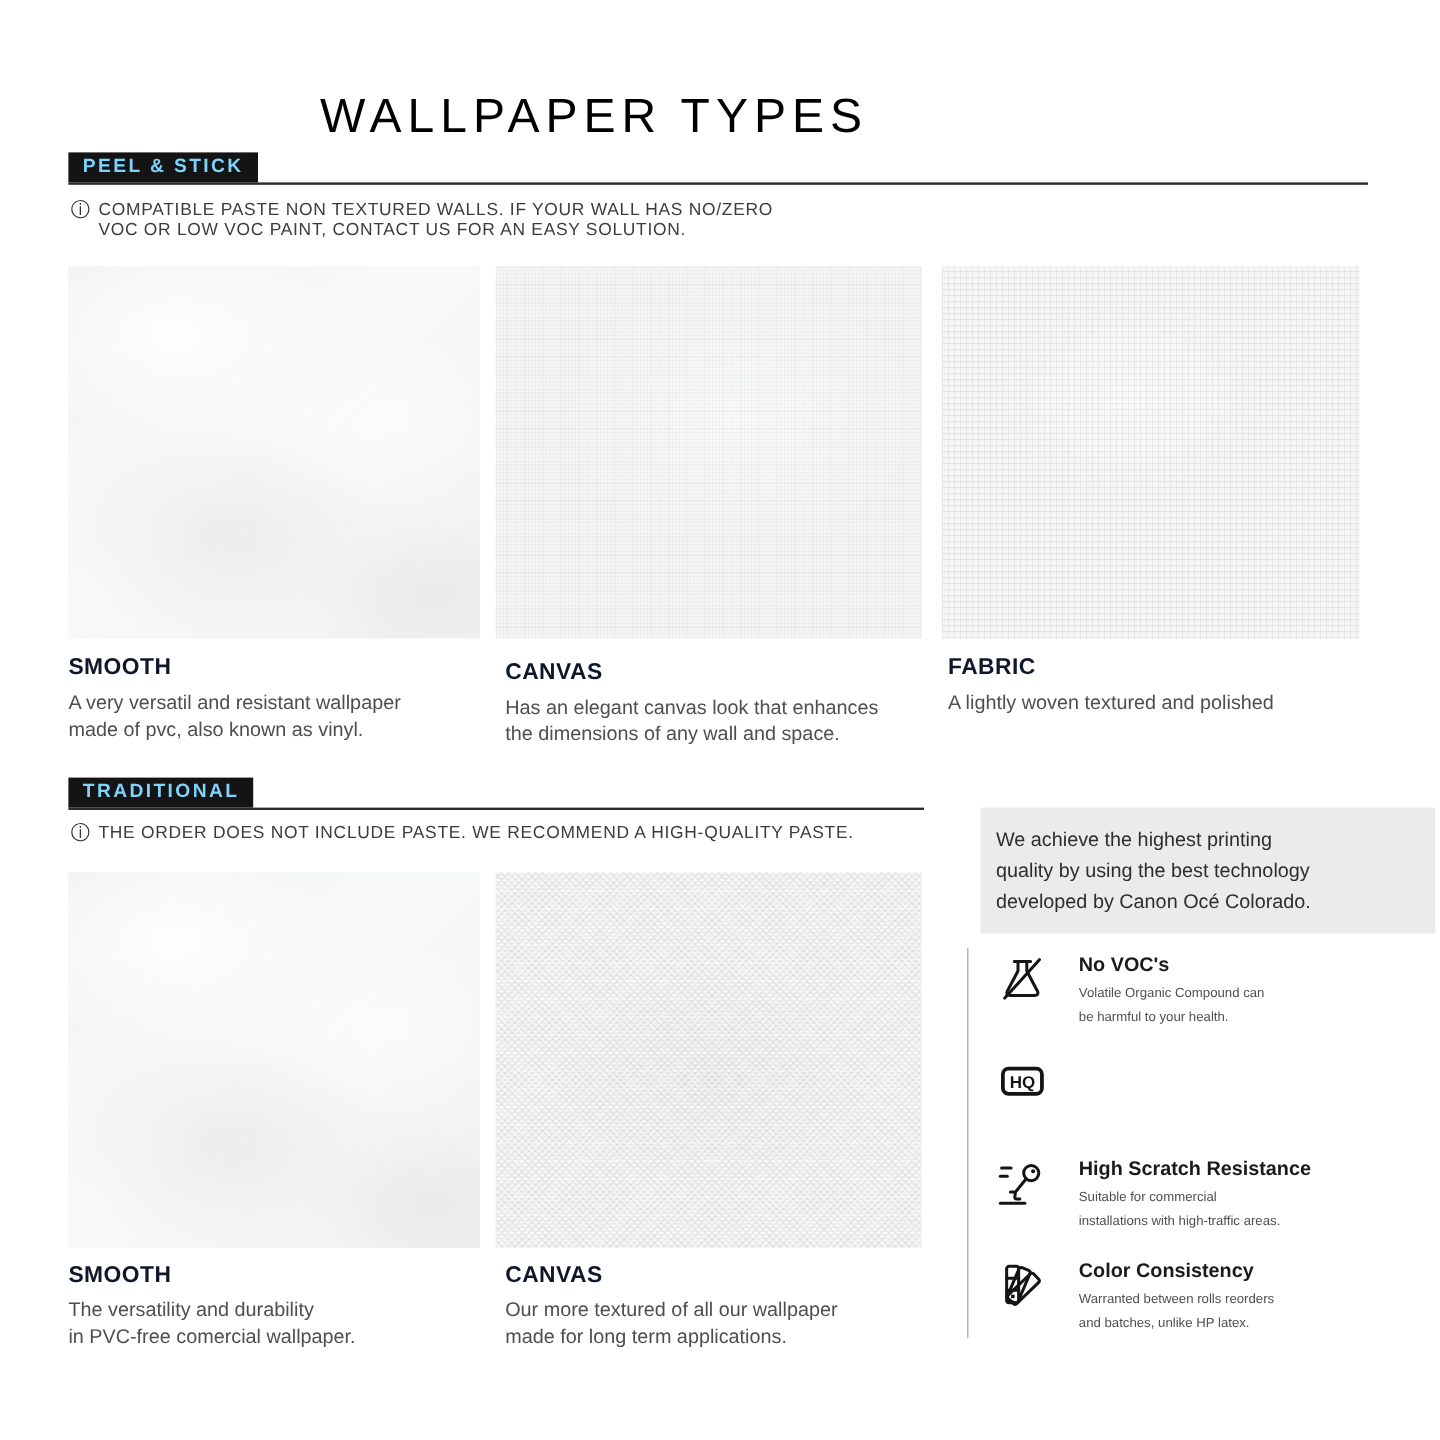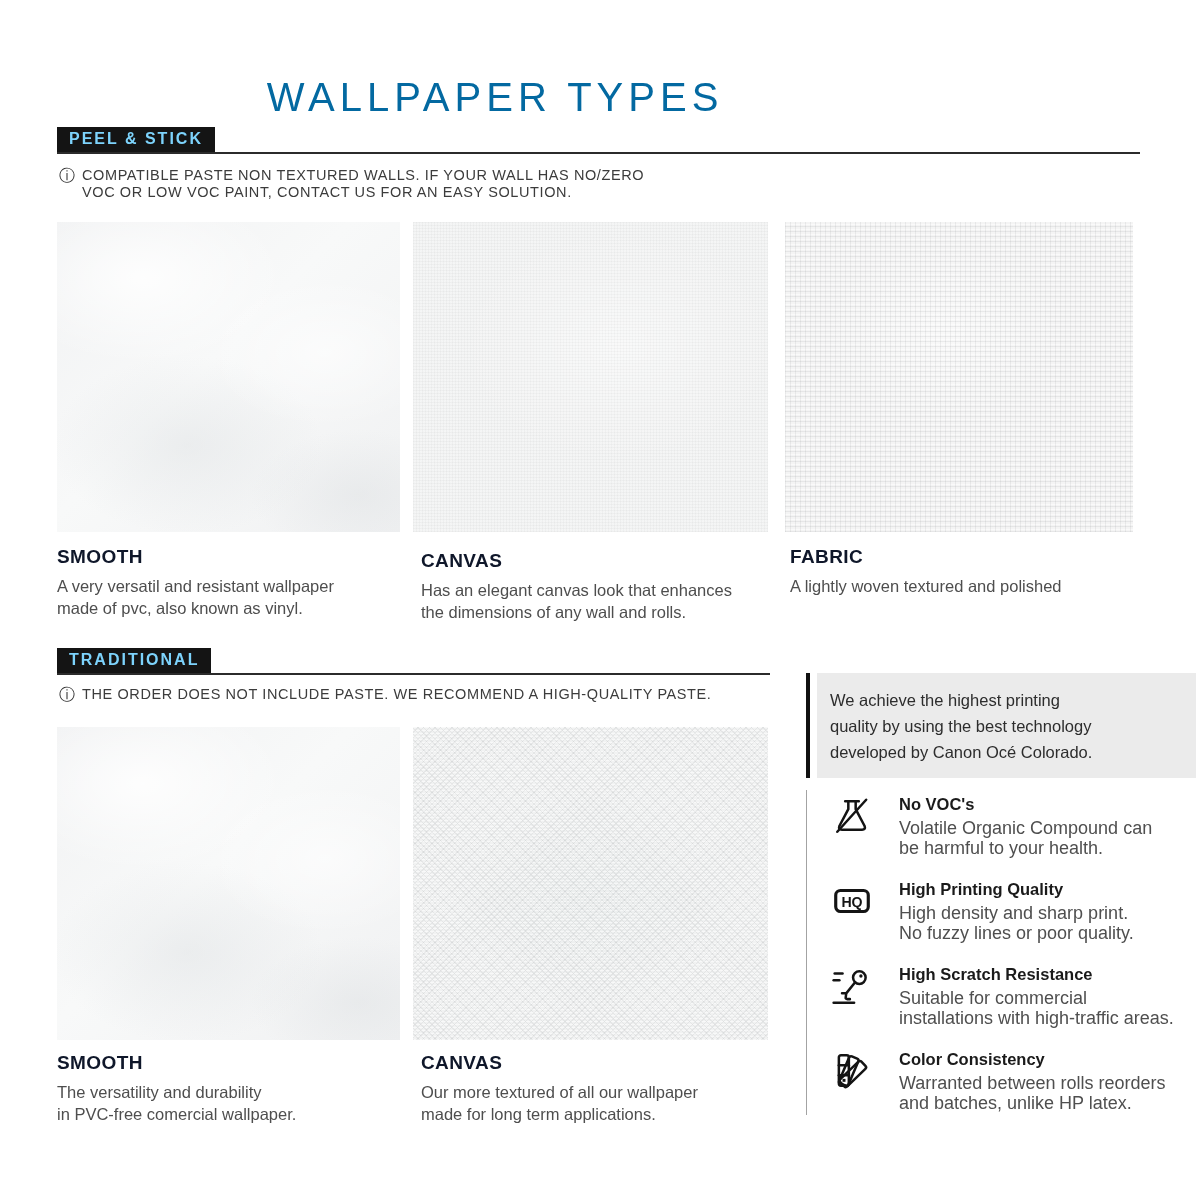--- a/index.html
+++ b/index.html
@@ -3,21 +3,21 @@
 <meta charset="utf-8">
 <style>
   html,body{margin:0;padding:0;}
   body{
     width:1200px;height:1200px;position:relative;background:#ffffff;
     font-family:"Liberation Sans", sans-serif;color:#1b1b1b;overflow:hidden;
   }
   
   .page-title{
     position:absolute;top:48px;left:0;width:990px;text-align:center;
-    font-size:40px;font-weight:500;letter-spacing:5px;color:#0369a1;
+    font-size:40px;font-weight:500;letter-spacing:5px;color:#000000;
   }
   
   .sec-header{position:absolute;left:57px;border-bottom:2px solid #2b2b2b;}
   .sec-header .sec-label{
     display:inline-block;background:#141414;color:#7dd3fc;
     font-size:16px;font-weight:700;letter-spacing:2px;
     padding:3px 12px 4px 12px;vertical-align:bottom;
   }
   #hdr-peel{top:127px;width:1083px;}
   #hdr-trad{top:648px;width:713px;}
@@ -65,29 +65,29 @@
   }
   
   .caption{position:absolute;}
   .caption .cap-title{
     font-size:19px;font-weight:600;letter-spacing:0.4px;color:#0f172a;margin:0 0 8px 0;
   }
   .caption .cap-line{
     font-size:16.5px;color:#4e4e4e;line-height:21.5px;white-space:nowrap;
   }
   
-  .quote-wrap{position:absolute;left:806px;top:673px;width:390px;display:flex;}
+  .quote-wrap{position:absolute;left:806px;top:673px;width:390px;display:flex;align-items:center;}
   .quote-bar{width:4px;background:#111111;}
   .quote-box{flex:1;margin-left:7px;background:#ebebeb;padding:14px 10px 13px 13px;}
   .quote-line{font-size:16.5px;line-height:26px;color:#2d2d2d;white-space:nowrap;}
   .feature-rail{position:absolute;left:806px;top:790px;width:1px;height:325px;background:#a3a3a3;}
   .feature{position:absolute;left:830px;width:370px;display:flex;gap:25px;align-items:flex-start;}
   .feature .f-icon{flex:0 0 44px;height:44px;display:flex;align-items:flex-start;justify-content:center;}
   .feature .f-title{font-size:16.5px;font-weight:700;color:#1a1a1a;margin:0 0 4px 0;}
-  .feature .f-line{font-size:18px;color:#4f4f4f;line-height:20px;white-space:nowrap;}
+  .feature .f-line{font-size:11px;color:#4f4f4f;line-height:20px;white-space:nowrap;}
   #feat-0{top:795px;} #feat-1{top:880px;} #feat-2{top:965px;} #feat-3{top:1050px;}
   svg{display:block;}
   .icon-stroke{stroke:#141414;stroke-width:2.4;fill:none;stroke-linecap:round;stroke-linejoin:round;}
 </style>
 </head>
 <body>
 
 <h1 class="page-title">WALLPAPER TYPES</h1>
 
 <div class="sec-header" id="hdr-peel">
@@ -107,21 +107,21 @@
 <div class="swatch tex-fabric" style="left:785px;top:222px;width:348px;height:310px;"></div>
 
 <div class="caption" style="left:57px;top:546px;">
   <h3 class="cap-title">SMOOTH</h3>
   <div class="cap-line">A very versatil and resistant wallpaper</div>
   <div class="cap-line">made of pvc, also known as vinyl.</div>
 </div>
 <div class="caption" style="left:421px;top:550px;">
   <h3 class="cap-title">CANVAS</h3>
   <div class="cap-line">Has an elegant canvas look that enhances</div>
-  <div class="cap-line">the dimensions of any wall and rolls.</div>
+  <div class="cap-line">the dimensions of any wall and space.</div>
 </div>
 <div class="caption" style="left:790px;top:546px;">
   <h3 class="cap-title">FABRIC</h3>
   <div class="cap-line">A lightly woven textured and polished</div>
 </div>
 
 <div class="sec-header" id="hdr-trad">
   <span class="sec-label">TRADITIONAL</span>
 </div>
 
@@ -170,25 +170,20 @@
     <div class="f-line">be harmful to your health.</div>
   </div>
 </div>
 
 <div class="feature" id="feat-1">
   <div class="f-icon">
     <svg width="42" height="42" viewBox="0 0 40 40">
       <rect class="icon-stroke" x="4.5" y="10" width="31" height="20" rx="4.5" style="stroke-width:3"></rect>
       <text x="20" y="25.5" text-anchor="middle" font-size="13.5" font-weight="bold" fill="#141414" font-family="Liberation Sans, sans-serif">HQ</text>
     </svg>
-  </div>
-  <div>
-    <div class="f-title">High Printing Quality</div>
-    <div class="f-line">High density and sharp print.</div>
-    <div class="f-line">No fuzzy lines or poor quality.</div>
   </div>
 </div>
 
 <div class="feature" id="feat-2">
   <div class="f-icon">
     <svg width="42" height="42" viewBox="0 0 40 40">
       <circle class="icon-stroke" cx="27" cy="12" r="6"></circle>
       <circle cx="28.5" cy="10.5" r="1.6" fill="#141414"></circle>
       <path class="icon-stroke" d="M23 16.5 L14.5 27 M14.5 27 L10.5 27 M14.5 27 L14 31 Q13.8 32.5 15.5 32.5 H18"></path>
       <path class="icon-stroke" d="M3.5 8 H11"></path>

